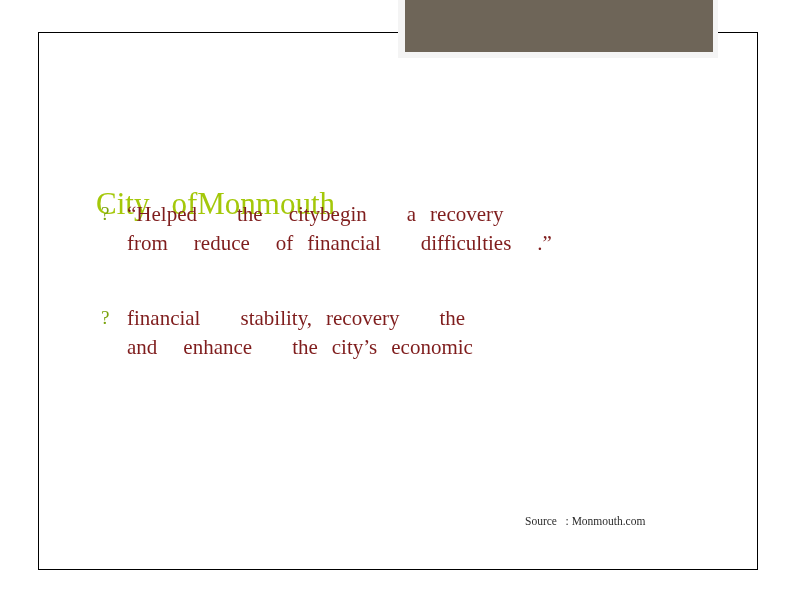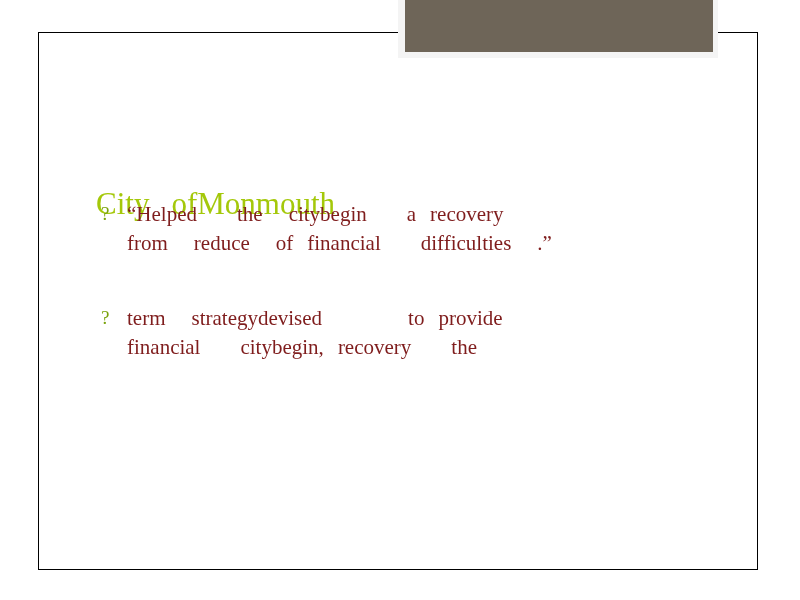--- a/index.html
+++ b/index.html
@@ -149,21 +149,22 @@
       <span class="bullet-glyph">?</span>
       <span class="bullet-text">
         <span class="ln"><span>“Helped</span><span class="sp3"></span><span>the</span><span class="sp2"></span><span>citybegin</span><span class="sp3"></span><span>a</span><span class="sp1"></span><span>recovery</span></span>
         <span class="ln"><span>from</span><span class="sp2"></span><span>reduce</span><span class="sp2"></span><span>of</span><span class="sp1"></span><span>financial</span><span class="sp3"></span><span>difficulties</span><span class="sp2"></span><span>.”</span></span>
       </span>
     </div>
 
     <div id="bullet-2" class="bullet-row">
       <span class="bullet-glyph">?</span>
       <span class="bullet-text">
-        <span class="ln"><span>term</span><span class="sp2"></span><span>strategydevised</span><span class="sp5"></span><span>to</span><span class="sp1"></span><span>provide</span></span>
-        <span class="ln"><span>financial</span><span class="sp3"></span><span>citybegin,</span><span class="sp1"></span><span>recovery</span><span class="sp3"></span><span>the</span></span>
+        <span class="ln"><span>financial</span><span class="sp3"></span><span>stability,</span><span class="sp1"></span><span>recovery</span><span class="sp3"></span><span>the</span></span>
+        <span class="ln"><span>and</span><span class="sp2"></span><span>enhance</span><span class="sp3"></span><span>the</span><span class="sp1"></span><span>city’s</span><span class="sp1"></span><span>economic</span></span>
       </span>
     </div>
 
   </div>
 
+  <div id="source">Source   : Monmouth.com</div>
 
 </div>
 
 </body></html>

